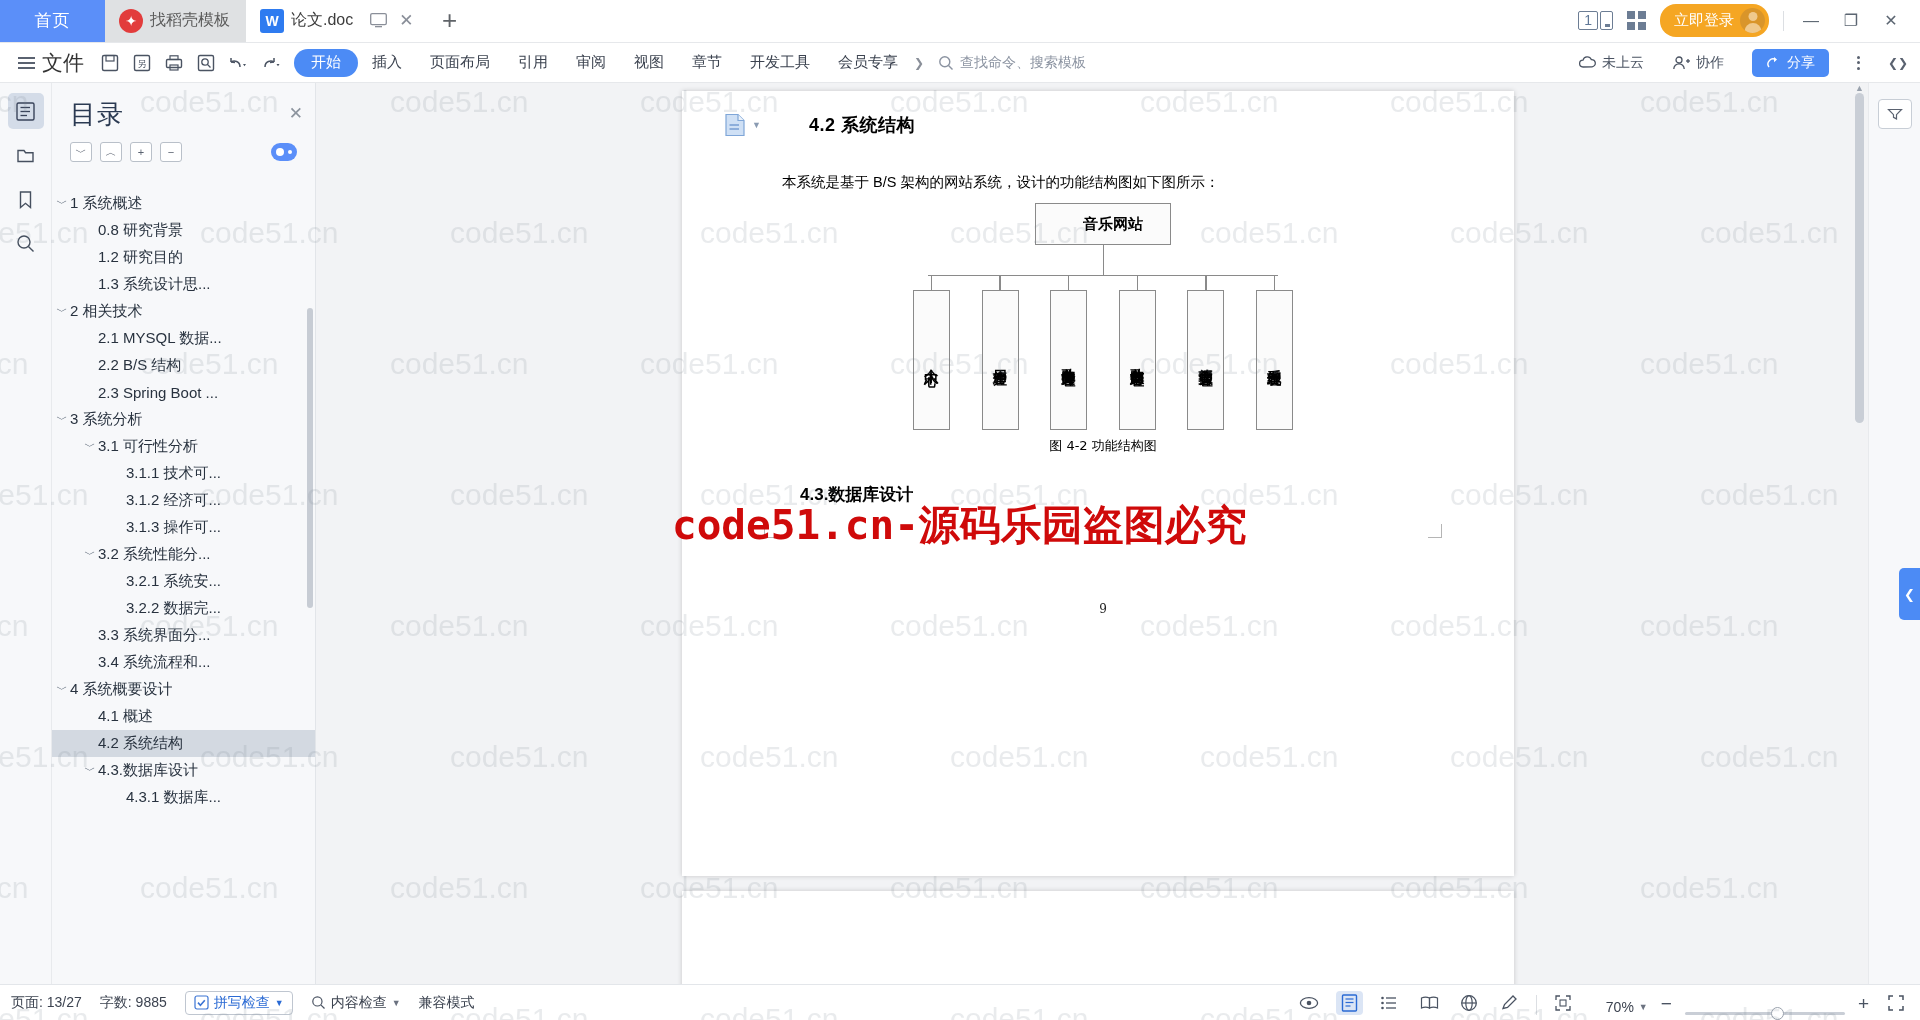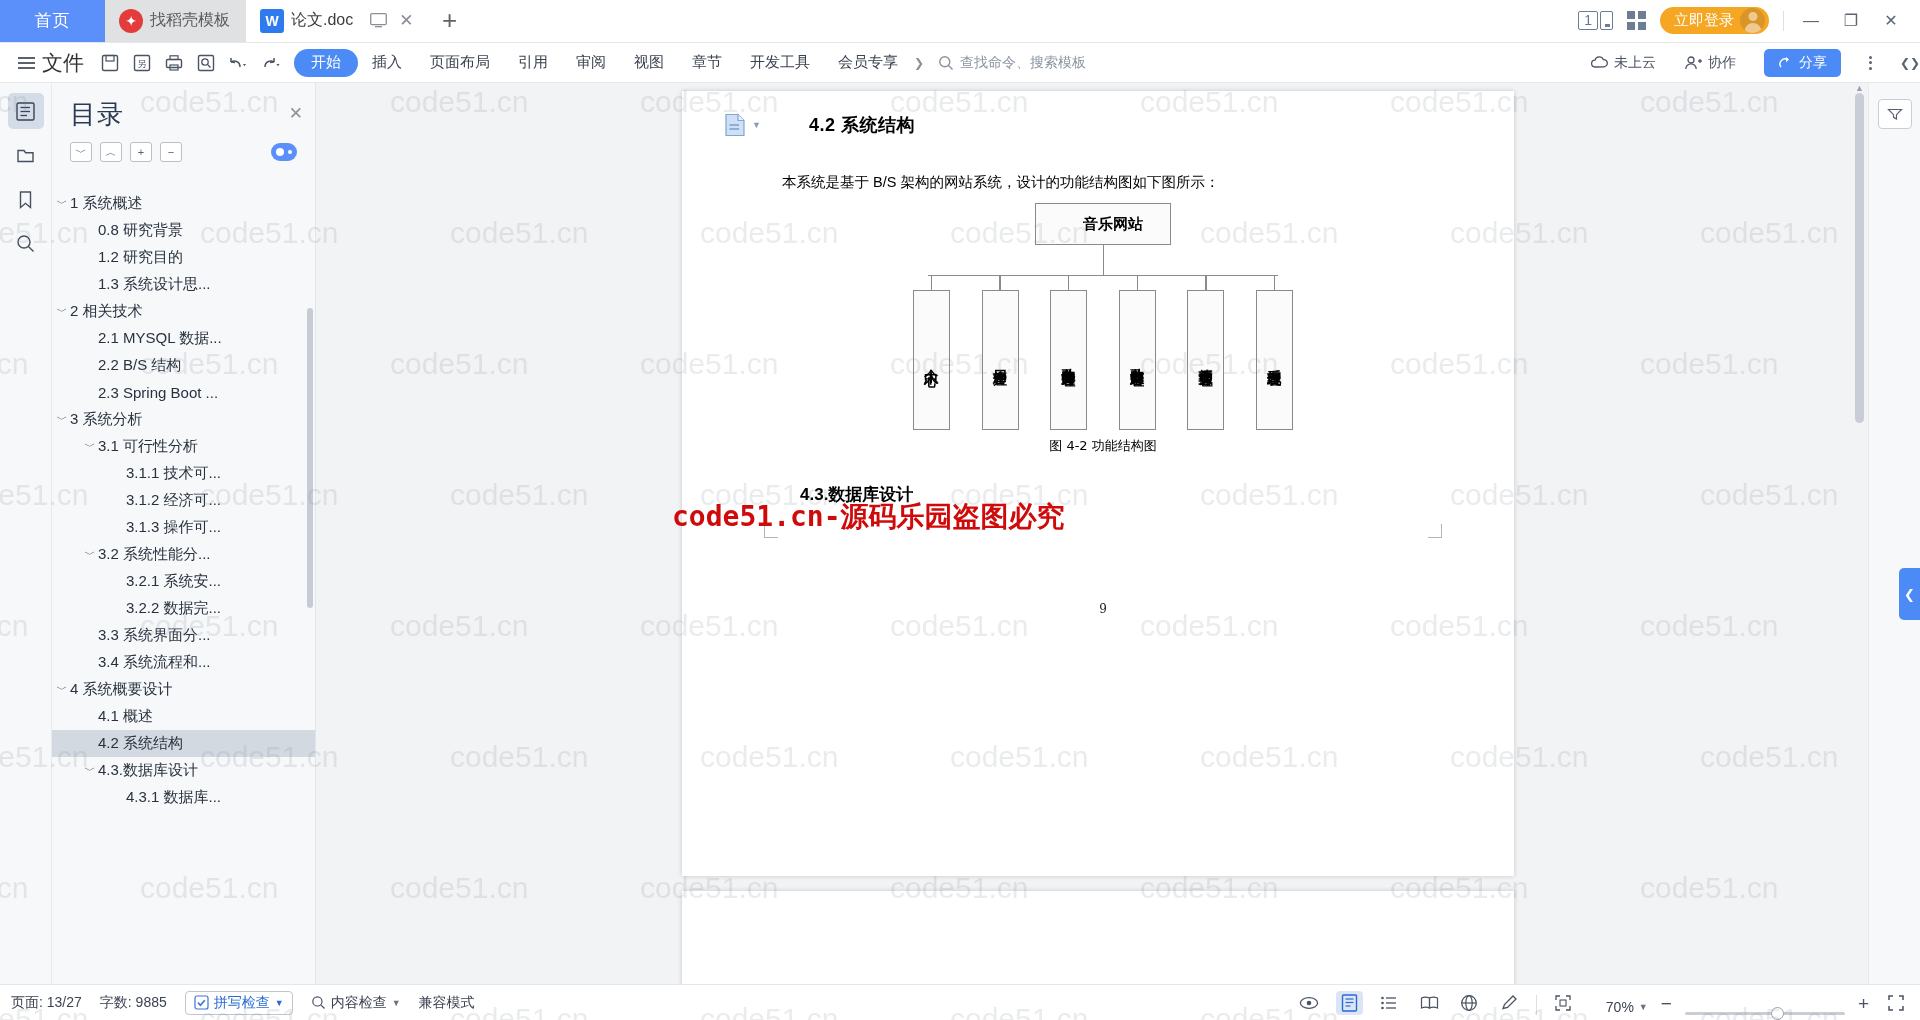--- a/index.html
+++ b/index.html
@@ -42,21 +42,21 @@
     padding: 0 16px 0 0; height: 43px;
   }
   .win-num { display: flex; align-items: center; gap: 2px; color: #5f7796; }
   .num-box { border: 1.6px solid #6c7d94; border-radius: 2px; padding: 0px 5px;
              font-size: 14px; line-height: 17px; }
   .num-box2 { border: 1.6px solid #6c7d94; border-radius: 2px; width: 13px; height: 19px; position: relative; }
   .num-box2::after { content:''; position:absolute; right:2px; bottom:2px; width:5px; height:3px; background:#6c7d94; }
   .grid-ico { display: grid; grid-template-columns: 8px 8px; grid-template-rows: 8px 8px; gap: 3px; }
   .grid-ico i { background: #6c7d94; display:block; width: 8px; height: 8px; }
   .login-btn {
-    background: #f5a623; color: #fff; border-radius: 16px; height: 27px;
+    background: #f5a623; color: #fff; border-radius: 16px; height: 33px;
     display: flex; align-items: center; gap: 6px; padding: 0 4px 0 14px;
     font-size: 15px; white-space: nowrap;
   }
   .login-avatar { width: 25px; height: 25px; border-radius: 50%; background: #d9952a;
                   position: relative; overflow: hidden; }
   .login-avatar::before { content:''; position:absolute; left:50%; top:4px; transform:translateX(-50%);
                           width:9px; height:9px; border-radius:50%; background:#f0c98c; }
   .login-avatar::after { content:''; position:absolute; left:50%; top:15px; transform:translateX(-50%);
                           width:17px; height:12px; border-radius:9px 9px 0 0; background:#f0c98c; }
   .vdiv { width: 1px; height: 20px; background: #dcdfe3; }
@@ -73,21 +73,21 @@
   .hamburger { display:flex; flex-direction:column; gap:3px; }
   .hamburger i { width: 17px; height: 2px; background: #5a6270; display:block; }
   .qicon { width: 32px; height: 32px; display:flex; align-items:center; justify-content:center; color:#4a5362; }
   .qicon svg { display:block; }
   .rb-tabs { display:flex; align-items:center; gap: 0; margin-left: 8px; }
   .rb-tab { font-size: 15px; color: #3c4350; padding: 0 14px; height: 28px;
             display:flex; align-items:center; white-space: nowrap; }
   .rb-tab.active { background: #4c8bf5; color:#fff; border-radius: 14px; padding: 0 17px; }
   .rb-more { color:#8a8f99; font-size: 12px; padding-left: 2px; }
   .rb-search { display:flex; align-items:center; gap:6px; margin-left: 14px; color:#8b93a1; font-size:14px; }
-  .ribbon-right { margin-left: auto; display:flex; align-items:center; gap: 28px; }
+  .ribbon-right { margin-left: auto; display:flex; align-items:center; gap: 28px; padding-right: 12px; }
   .rr-item { display:flex; align-items:center; gap:5px; font-size:14px; color:#4a5362; }
   .share-btn { background:#4c8bf5; color:#fff; border-radius:5px; height:28px; padding:0 14px;
                display:flex; align-items:center; gap:6px; font-size:14px; }
   .dots { display:flex; flex-direction:column; gap:2.5px; align-items:center; }
   .dots i { width:3px; height:3px; border-radius:50%; background:#5a6270; }
 
   
   .body-row { display:flex; height: 920px; position:relative; }
 
   
@@ -148,21 +148,21 @@
   .d-box { width: 37px; height: 140px; border:1.3px solid #8a8a8a; background:#fbfbfb;
            display:flex; align-items:center; justify-content:center; }
   .d-box span { writing-mode: vertical-rl; text-orientation: upright;
                 font-size: 14px; font-weight:700; color:#000; letter-spacing: 1px; line-height: 1.05; }
 
   
   .wm-layer { position:absolute; inset:0; pointer-events:none; overflow:hidden; z-index: 30; }
   .wm { position:absolute; color: rgba(120,130,145,0.16); font-size: 30px;
         font-family:"Liberation Sans", sans-serif; white-space:nowrap; }
   .wm-red { position:absolute; color:#cf0a0a; font-family:"DejaVu Sans Mono", monospace;
-            font-size: 28px; font-weight:700; white-space:nowrap; letter-spacing:0px; }
+            font-size: 41px; font-weight:700; white-space:nowrap; letter-spacing:0px; }
 
   
   .right-rail { width: 52px; background:#f7f8fa; border-left:1px solid #e8eaed;
                 position:absolute; right:0; top:0; bottom:0; display:flex;
                 flex-direction:column; align-items:center; padding-top:16px; }
   .rr-box { width:34px; height:30px; border:1px solid #c8ced6; border-radius:4px; background:#fff;
             display:flex; align-items:center; justify-content:center; color:#5a6270; }
   .doc-vscroll { position:absolute; right: 56px; top: 10px; width: 9px; height: 330px;
                  background:#c9ced6; border-radius:5px; }
   .sc-arrow { position:absolute; right:56px; width:9px; text-align:center; color:#9aa2ad; font-size:9px; }

